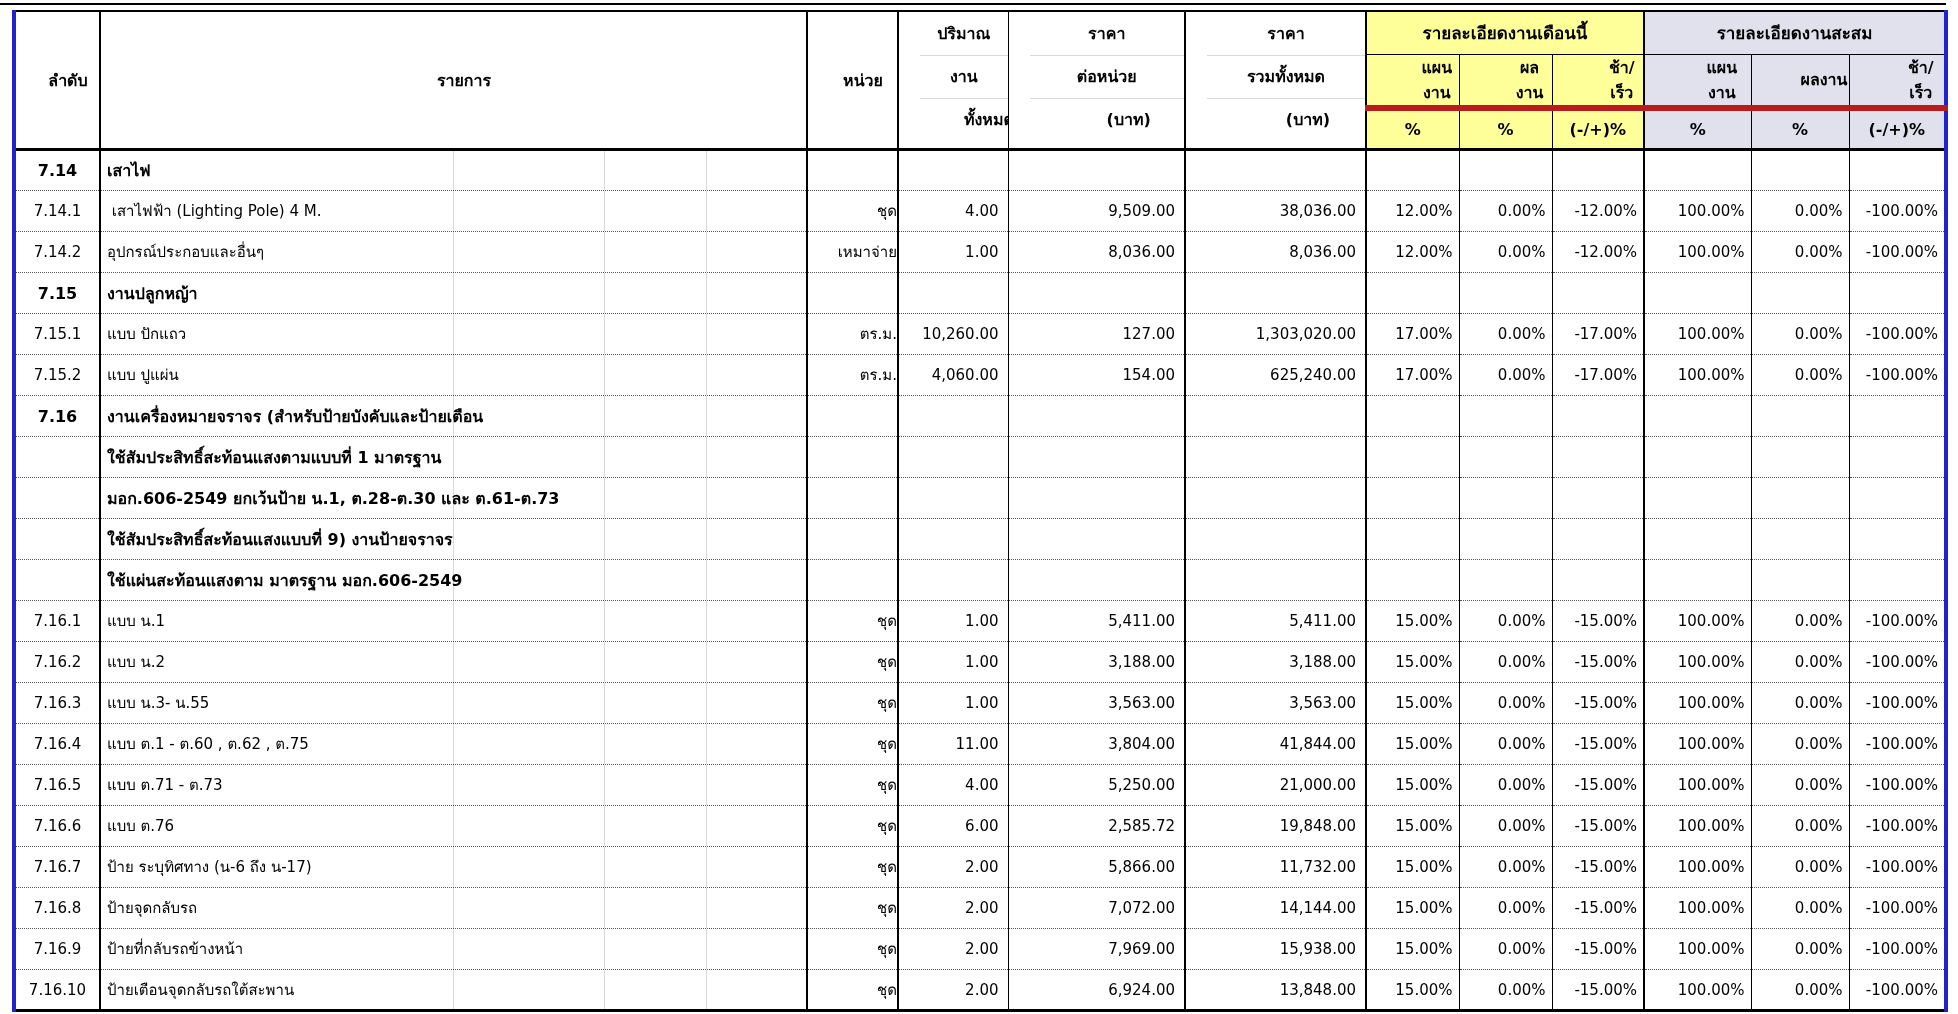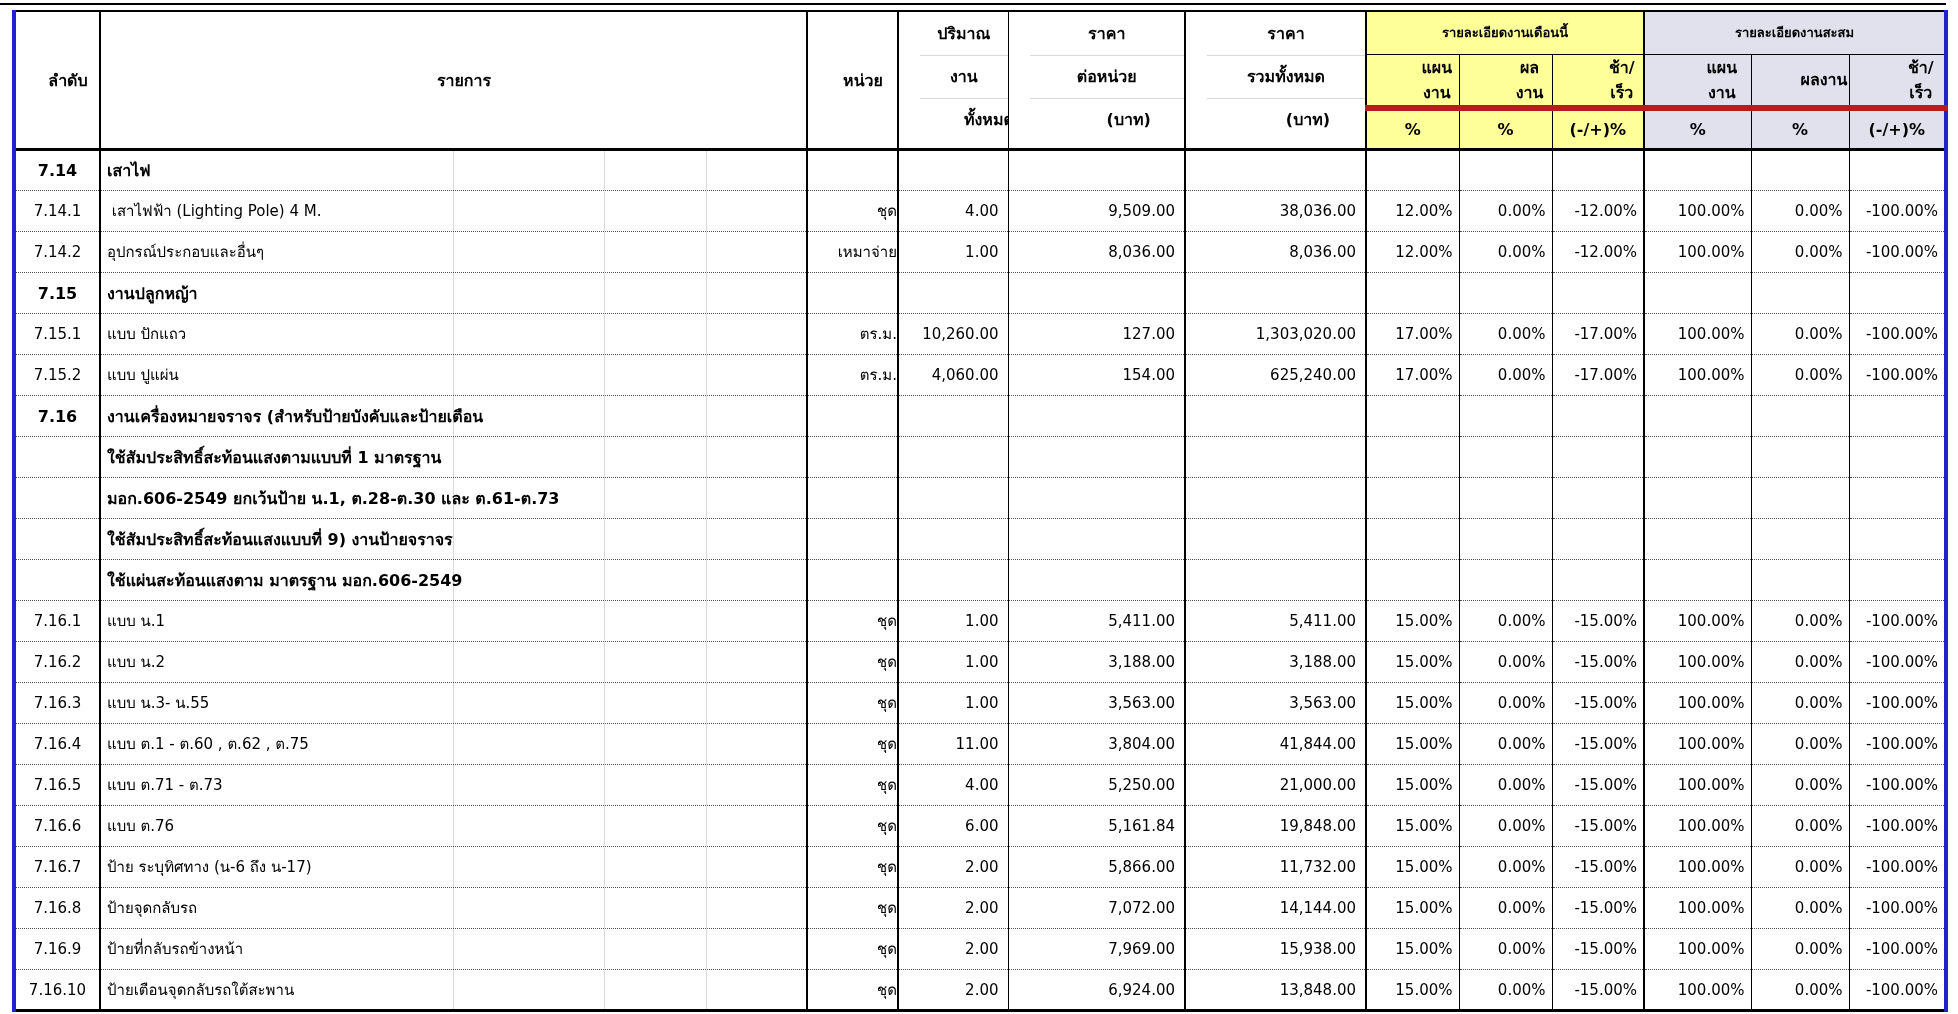--- a/index.html
+++ b/index.html
@@ -19,21 +19,21 @@
   }
   th,td{box-sizing:border-box;padding:0;overflow:hidden;}
   
   thead th{font-weight:bold;font-size:16px;vertical-align:middle;text-align:center;background:#fff;}
   tr.h1{height:43px;} tr.h2{height:42px;} tr.h3{height:42px;}
   th.full{border-bottom:3px solid #000;padding-left:21px;}
   th.stacked{vertical-align:top;}
   .hline{height:43px;line-height:43px;border-bottom:1px solid #D9D9D9;text-align:center;}
   .hline.mid{height:42px;line-height:42px;}
   .hline.last{height:41px;line-height:41px;border-bottom:none;margin-left:44px;}
-  th.g-title{font-size:13px;border-bottom:1px solid #000;}
+  th.g-title{font-size:17px;border-bottom:1px solid #000;}
   tr.h2 th{border-bottom:6px solid #b91c1c;padding-left:48px;}
   tr.h3 th{border-bottom:3px solid #000;font-weight:bold;}
   .bg-m{background:var(--month-bg,#FFFF99) !important;}
   .bg-c{background:var(--cum-bg,#E1E1ED) !important;}
   
   tr > *:nth-child(1){border-left:none;}
   tbody td:nth-child(2), th.v2{border-left:2px solid #000;}
   tbody td:nth-child(3), th.v3{border-left:2px solid #000;}
   tbody td:nth-child(4), th.v4{border-left:2px solid #000;}
   tbody td:nth-child(5), th.v5{border-left:1px solid #000;}
@@ -347,21 +347,21 @@
           <td class="c-pct">-15.00%</td>
           <td class="c-pct">100.00%</td>
           <td class="c-pct">0.00%</td>
           <td class="c-pct">-100.00%</td>
         </tr>
         <tr class="item">
           <td class="c-no">7.16.6</td>
           <td class="c-item">แบบ ต.76</td>
           <td class="c-unit">ชุด</td>
           <td class="c-num">6.00</td>
-          <td class="c-num">5,161.84</td>
+          <td class="c-num">2,585.72</td>
           <td class="c-num">19,848.00</td>
           <td class="c-pct">15.00%</td>
           <td class="c-pct">0.00%</td>
           <td class="c-pct">-15.00%</td>
           <td class="c-pct">100.00%</td>
           <td class="c-pct">0.00%</td>
           <td class="c-pct">-100.00%</td>
         </tr>
         <tr class="item">
           <td class="c-no">7.16.7</td>

